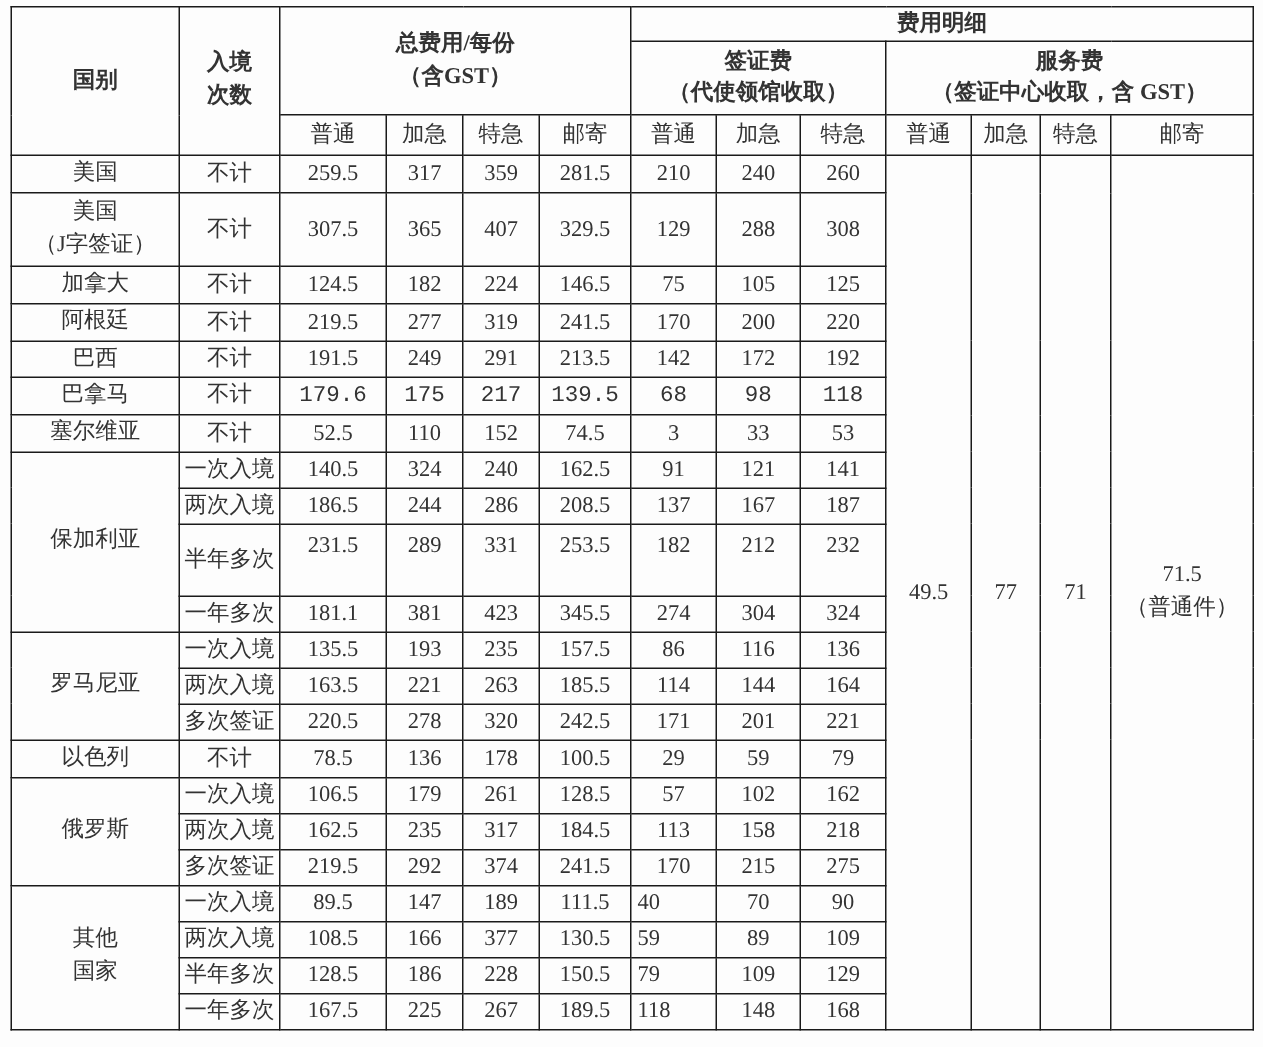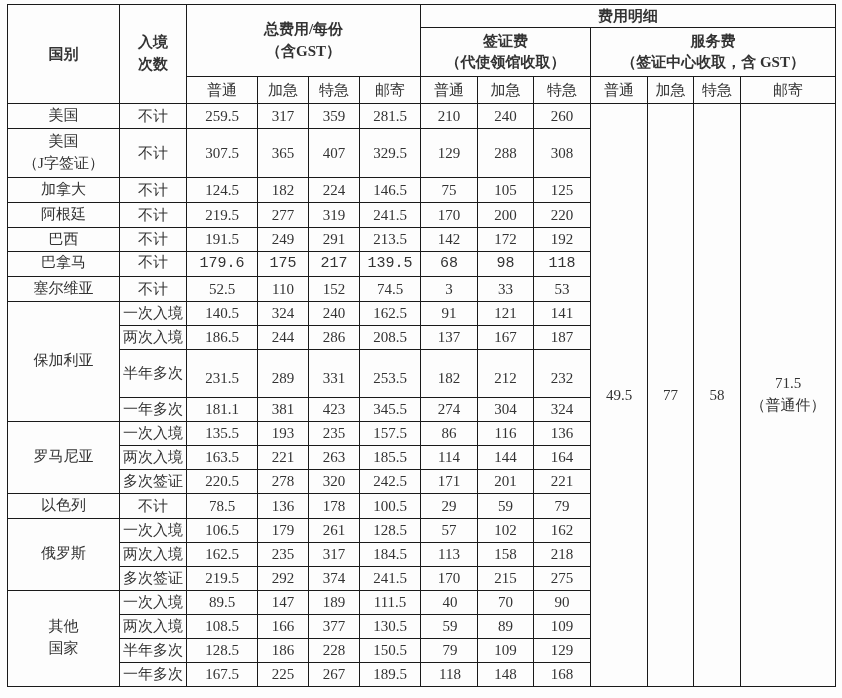--- a/index.html
+++ b/index.html
@@ -34,22 +34,22 @@
   .fee-table th {
     font-weight: bold;
   }
   .fee-table td {
     font-weight: normal;
   }
   tr.hr1 { height: 22px; }
   tr.hr2 { height: 49px; }
   tr.hr3 { height: 27px; }
   th.sub { font-weight: normal; }
-  td.va-top { vertical-align: top; padding-top: 18px; }
-  td.align-left { text-align: center; padding-left: 4px; }
+  td.va-top { vertical-align: top; padding-top: 4px; }
+  td.align-left { text-align: left; padding-left: 4px; }
   .two-line div { line-height: 1.45; }
 </style>
 </head>
 <body>
 
 <div class="page">
   <table class="fee-table">
     <colgroup id="cols">
         <col style="width: 112px;">
         <col style="width: 67px;">
@@ -110,21 +110,21 @@
           <td>不计</td>
           <td>259.5</td>
           <td>317</td>
           <td>359</td>
           <td>281.5</td>
           <td>210</td>
           <td>240</td>
           <td>260</td>
           <td rowspan="22">49.5</td>
           <td rowspan="22">77</td>
-          <td rowspan="22">58</td>
+          <td rowspan="22">71</td>
           <td rowspan="22" class="two-line">
             <div>71.5</div>
             <div>（普通件）</div>
           </td>
         </tr>
         <tr style="height: 49px;">
           <td rowspan="1" class="two-line">
             <div>美国</div>
             <div>（J字签证）</div>
           </td>

